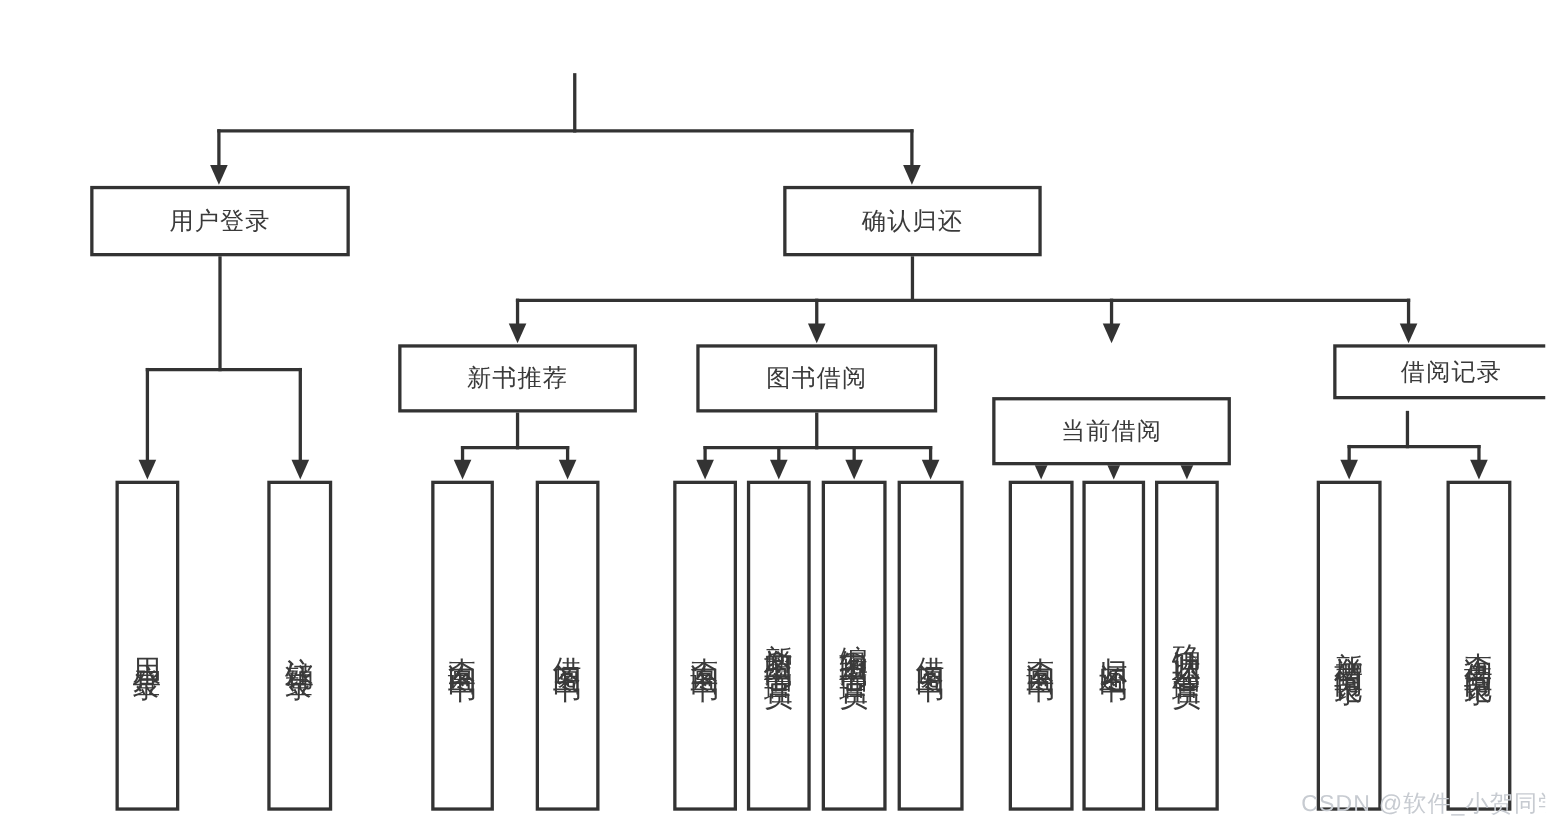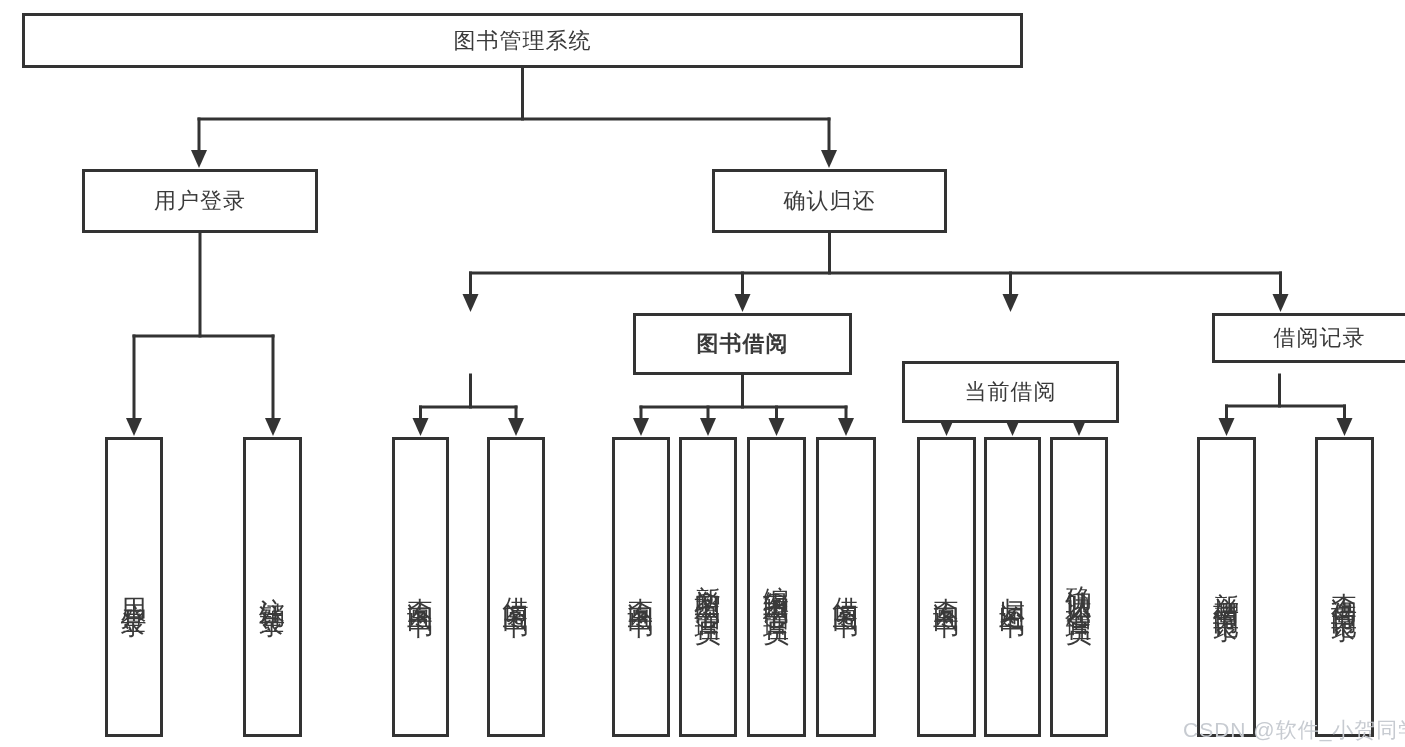--- a/index.html
+++ b/index.html
@@ -125,26 +125,26 @@
     <g>
       <line x1="1279.5" y1="375" x2="1279.5" y2="406"></line>
       <line x1="1226.5" y1="406" x2="1344.5" y2="406"></line>
       <line x1="1226.5" y1="406" x2="1226.5" y2="419"></line>
       <polygon points="1218.5,418 1234.5,418 1226.5,436"></polygon>
       <line x1="1344.5" y1="406" x2="1344.5" y2="419"></line>
       <polygon points="1336.5,418 1352.5,418 1344.5,436"></polygon>
     </g>
   </svg>
 
-  <div class="node hnode" style="left:22px; top:13px; width:1001px; height:55px;">图书管理系统</div>
 
   <div class="node hnode" style="left:82px; top:169px; width:236px; height:64px;">用户登录</div>
   <div class="node hnode" style="left:712px; top:169px; width:235px; height:64px;">确认归还</div>
 
-  <div class="node hnode" style="left:633px; top:313px; width:219px; height:62px;font-weight:bold;">图书借阅</div>
+  <div class="node hnode" style="left:362px; top:313px; width:217px; height:62px;">新书推荐</div>
+  <div class="node hnode" style="left:633px; top:313px; width:219px; height:62px;">图书借阅</div>
   <div class="node hnode" style="left:902px; top:313px; width:217px; height:62px;margin-top:48px;">当前借阅</div>
   <div class="node hnode" style="left:1212px; top:313px; width:215px; height:50px;">借阅记录</div>
 
   <div class="node leaf" style="left:105px; top:437px; width:58px; height:300px;">用户登录</div>
   <div class="node leaf" style="left:243px; top:437px; width:59px; height:300px;">注销登录</div>
 
   <div class="node leaf" style="left:392px; top:437px; width:57px; height:300px;">查询图书</div>
   <div class="node leaf" style="left:487px; top:437px; width:58px; height:300px;">借阅图书</div>
 
   <div class="node leaf" style="left:612px; top:437px; width:58px; height:300px;">查询图书</div>

